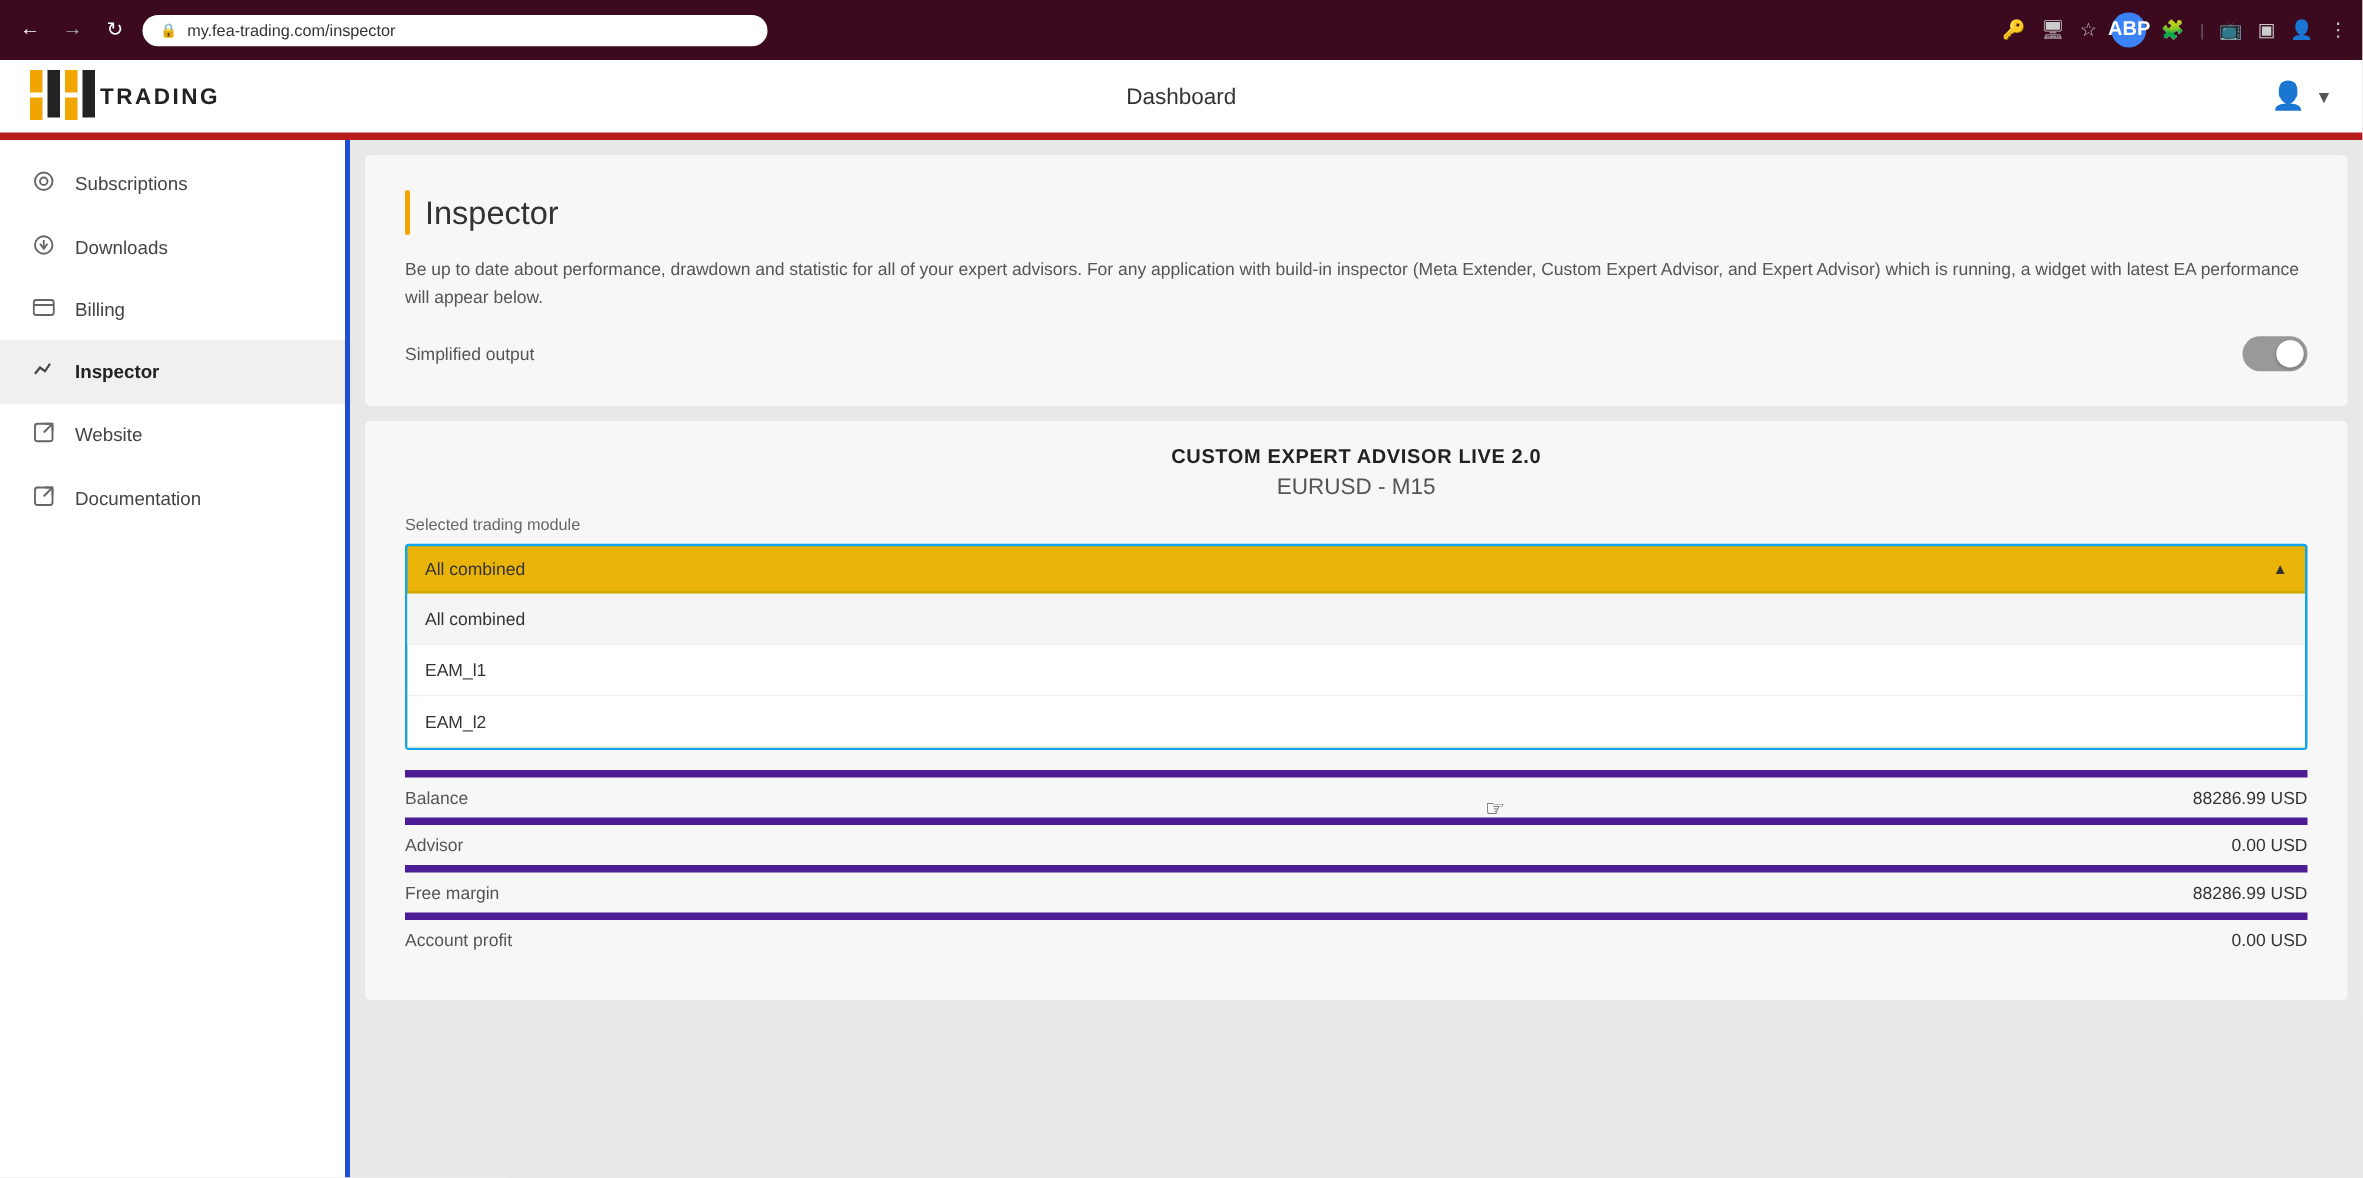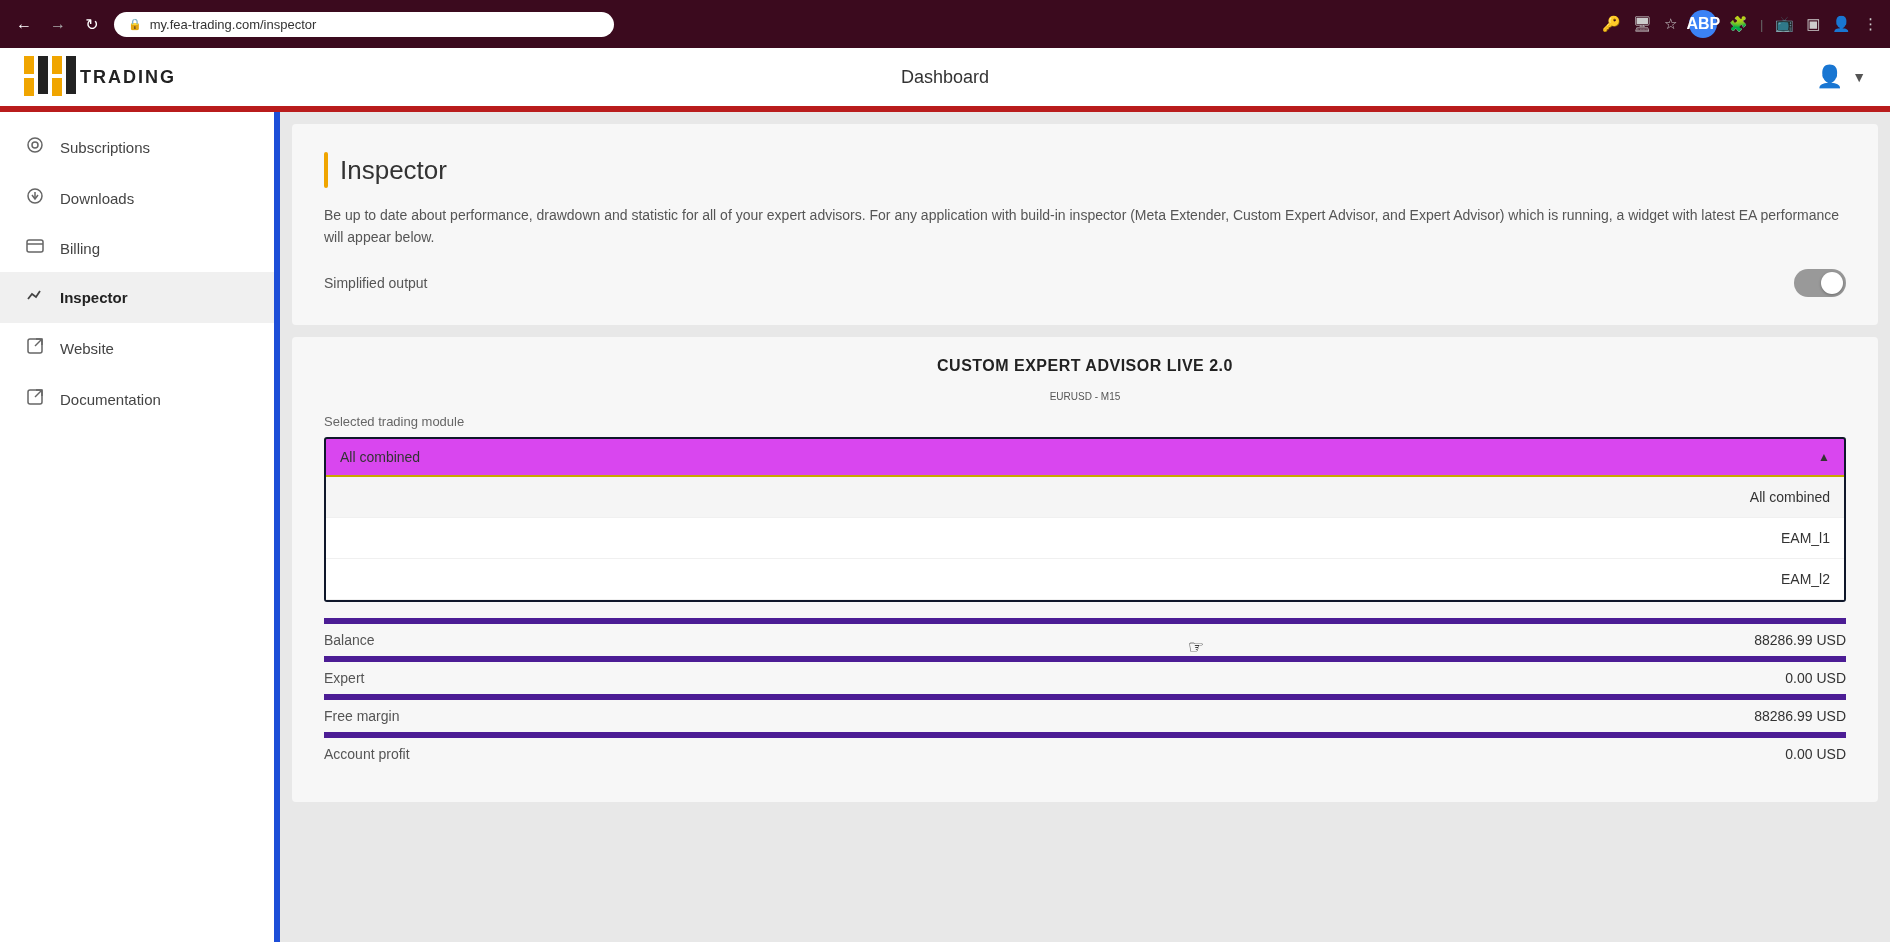--- a/index.html
+++ b/index.html
@@ -91,21 +91,21 @@
     
     .main-layout {
       display: flex;
       height: calc(942px - 48px - 64px);
     }
 
     
     .sidebar {
       width: 280px;
       background: #fff;
-      border-right: 6px solid #1d4ed8;
+      border-right: 4px solid #1d4ed8;
       padding-top: 10px;
       flex-shrink: 0;
     }
     .sidebar-item {
       display: flex;
       align-items: center;
       gap: 14px;
       padding: 14px 24px;
       cursor: pointer;
       color: #444;
@@ -201,41 +201,40 @@
       padding: 20px 32px 12px;
       text-align: center;
     }
     .ea-name {
       font-size: 16px;
       font-weight: bold;
       color: #222;
       letter-spacing: 0.5px;
     }
     .ea-symbol {
-      font-size: 10px;
+      font-size: 18px;
       color: #555;
-      margin-top: 16px;
+      margin-top: 4px;
     }
 
     .ea-body {
       padding: 0 32px 32px;
     }
     .module-label {
       font-size: 13px;
       color: #666;
       margin-bottom: 8px;
     }
 
     
     .dropdown-wrapper {
       position: relative;
-      border: 2px solid #0f172a;
+      border: 2px solid #0ea5e9;
       border-radius: 3px;
-      background: #d946ef;
-      text-align: right;
+      background: #eab308;
     }
     .dropdown-selected {
       display: flex;
       align-items: center;
       justify-content: space-between;
       padding: 10px 14px;
       font-size: 14px;
       color: #333;
       cursor: pointer;
       border-bottom: 2px solid #c8a800;
@@ -431,21 +430,21 @@
             </div>
           </div>
         </div>
 
         <div style="margin-top: 16px;">
           <div class="stats-row">
             <span>Balance</span>
             <span class="stats-value">88286.99 USD</span>
           </div>
           <div class="stats-row">
-            <span>Expert</span>
+            <span>Advisor</span>
             <span class="stats-value">0.00 USD</span>
           </div>
           <div class="stats-row">
             <span>Free margin</span>
             <span class="stats-value">88286.99 USD</span>
           </div>
           <div class="stats-row">
             <span>Account profit</span>
             <span class="stats-value">0.00 USD</span>
           </div>

